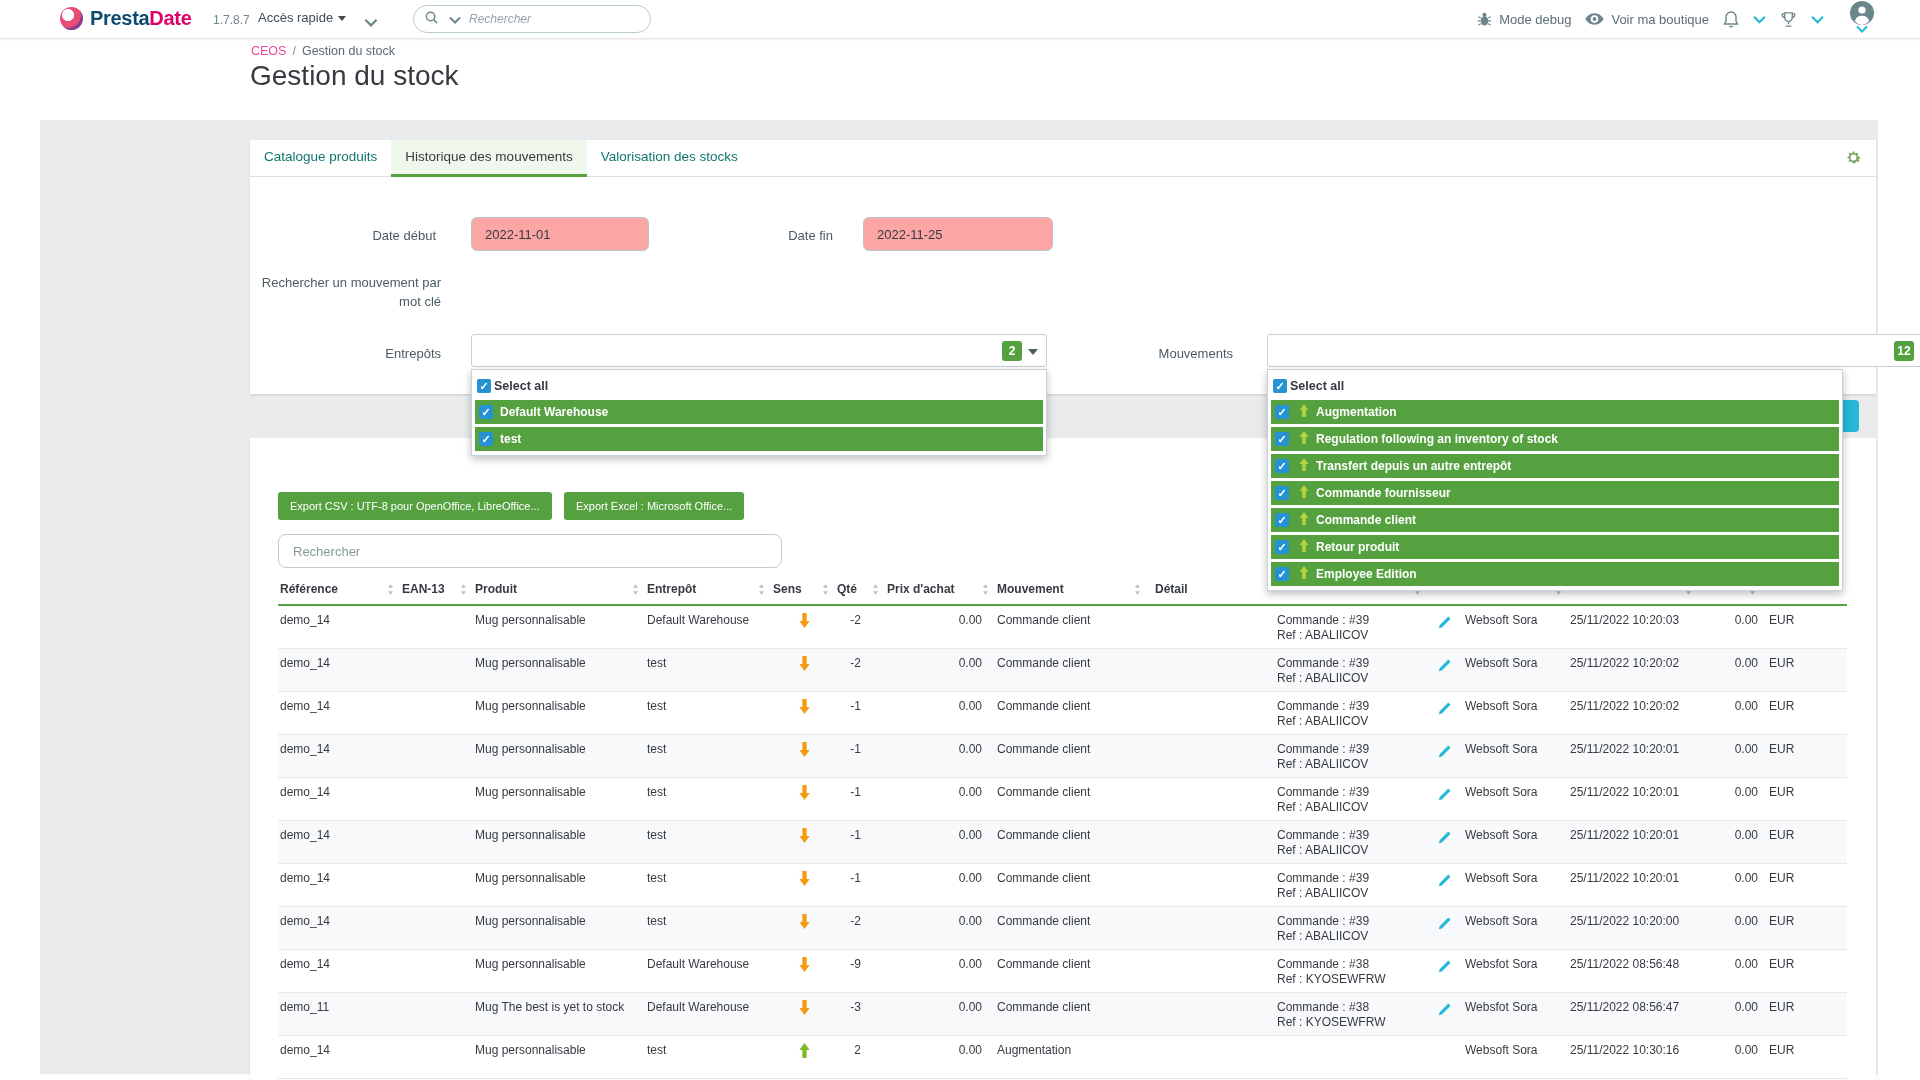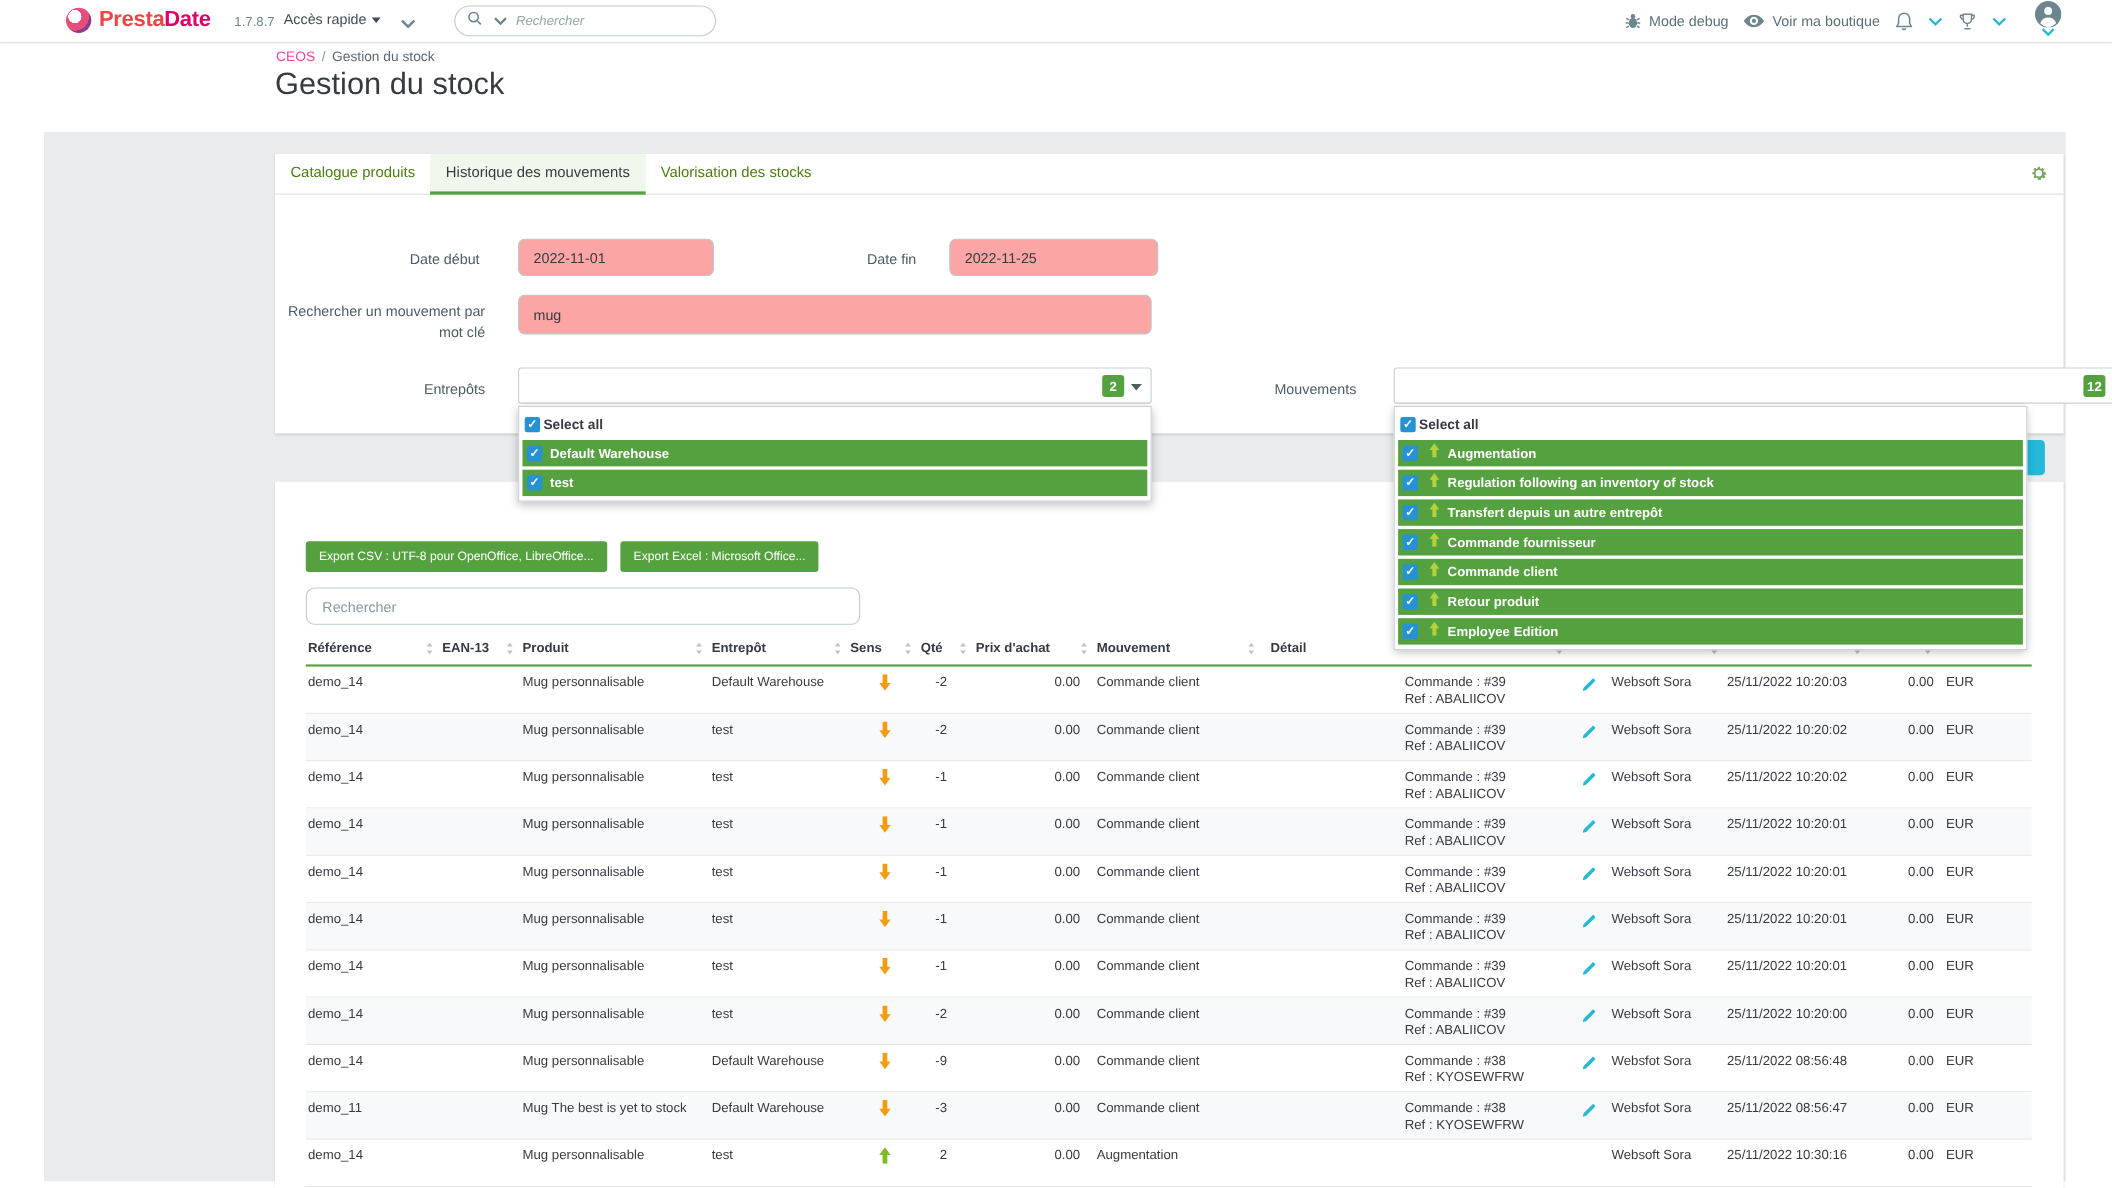--- a/index.html
+++ b/index.html
@@ -6,21 +6,21 @@
   html,body { width:1920px; height:1080px; overflow:hidden; background:#fff;
     font-family:"Liberation Sans", sans-serif; }
 
   
   .topbar{position:absolute;top:0;left:0;width:1920px;height:38px;background:#fff;
     box-shadow:0 1px 2px rgba(0,0,0,.15);z-index:80;display:flex;align-items:center;}
   .logo-wrap{position:absolute;left:60px;top:7px;display:flex;align-items:center;}
   .logo-icon{width:23px;height:23px;border-radius:50%;
     background:radial-gradient(circle at 35% 35%, #fff 0 28%, #e94d79 29% 60%, #8a3c8f 61% 100%);}
   .wordmark{font-size:20px;font-weight:700;margin-left:7px;letter-spacing:-.3px;}
-  .wm-presta{color:#ef4444;} .wm-shop{color:#df0067;}
+  .wm-presta{color:#0c4a6e;} .wm-shop{color:#df0067;}
   .version{position:absolute;left:213px;top:13px;font-size:12px;color:#6c868e;}
   .quick-access{position:absolute;left:258px;top:10px;font-size:13px;color:#3e4c54;cursor:pointer;}
   .quick-access .caret{display:inline-block;width:0;height:0;border-left:4px solid transparent;
     border-right:4px solid transparent;border-top:5px solid #3e4c54;margin-left:5px;vertical-align:middle;}
   .qa-chev{position:absolute;left:364px;top:13px;cursor:pointer;}
   .searchbox{position:absolute;left:413px;top:5px;width:238px;height:28px;border:1px solid #b9cbd2;
     border-radius:15px;display:flex;align-items:center;padding:0 10px;}
   .searchbox input{border:none;outline:none;font-size:12px;font-style:italic;color:#52616b;width:130px;background:transparent;}
   .searchbox input::placeholder{color:#93a5ab;}
   .sb-chev{margin:0 8px 0 10px;}
@@ -33,21 +33,21 @@
   .bc-parent{color:#ec4899;cursor:pointer;} .bc-sep{color:#87969c;margin:0 6px;} .bc-current{color:#5b6a72;}
   .page-title{position:absolute;left:250px;top:60px;font-size:28px;font-weight:400;color:#363a41;z-index:5;}
 
   
   .page-bg{position:absolute;left:40px;top:120px;width:1838px;height:954px;background:#e9ebed;}
 
   
   .card{position:absolute;background:#fff;box-shadow:0 1px 2px rgba(0,0,0,.12);}
   .filter-card{left:250px;top:140px;width:1626px;height:254px;}
   .tabbar{position:relative;height:37px;border-bottom:1px solid #dcdfe2;}
-  .tab{display:inline-block;padding:0 14px;line-height:34px;font-size:13.5px;color:#4d7c0f;cursor:pointer;vertical-align:top;height:37px;}
+  .tab{display:inline-block;padding:0 14px;line-height:34px;font-size:13.5px;color:#0f766e;cursor:pointer;vertical-align:top;height:37px;}
   .tab.active{background:#f0f7ec;color:#363a41;border-bottom:3px solid #55a140;}
   .gear-btn{position:absolute;right:14px;top:9px;cursor:pointer;}
 
   .f-label{position:absolute;font-size:13px;color:#4c5b64;text-align:right;line-height:19px;}
   .f-input{position:absolute;border:1px solid #b8c7ce;border-radius:6px;font-size:13px;color:#363a41;
     padding:0 13px;outline:none;background:#fca5a5;}
   .ms-btn{position:absolute;height:33px;border:1px solid #c6d0d4;border-radius:3px;background:#fff;cursor:pointer;}
   .ms-badge{position:absolute;right:24px;top:6px;min-width:20px;height:20px;background:#55a140;border-radius:3px;
     color:#fff;font-size:12px;font-weight:700;text-align:center;line-height:20px;padding:0 3px;}
   .ms-caret{position:absolute;right:8px;top:14px;width:0;height:0;border-left:5px solid transparent;
@@ -192,21 +192,20 @@
     </div>
   <div class="tab">Catalogue produits</div><div class="tab active">Historique des mouvements</div><div class="tab">Valorisation des stocks</div></div>
 
   <div class="f-label" style="left:0;top:86px;width:186px;">Date début</div>
   <input class="f-input" style="left: 221px; top: 77px; width: 178px; height: 34px;" value="2022-11-01">
 
   <div class="f-label" style="left:400px;top:86px;width:183px;">Date fin</div>
   <input class="f-input" style="left: 613px; top: 77px; width: 190px; height: 34px;" value="2022-11-25">
 
   <div class="f-label" style="left:0;top:133px;width:191px;">Rechercher un mouvement par mot clé</div>
-  <input class="f-input" style="left: 221px; top: 128px; width: 576px; height: 36px;" value="mug">
 
   <div class="f-label" style="left:0;top:204px;width:191px;">Entrepôts</div>
   <div class="ms-btn" style="left:221px;top:194px;width:576px;">
     <span class="ms-badge">2</span>
     <span class="ms-caret"></span>
   </div>
 
   <div class="f-label" style="left:800px;top:204px;width:183px;">Mouvements</div>
   <div class="ms-btn" style="left:1017px;top:194px;width:672px;">
     <span class="ms-badge">12</span>

